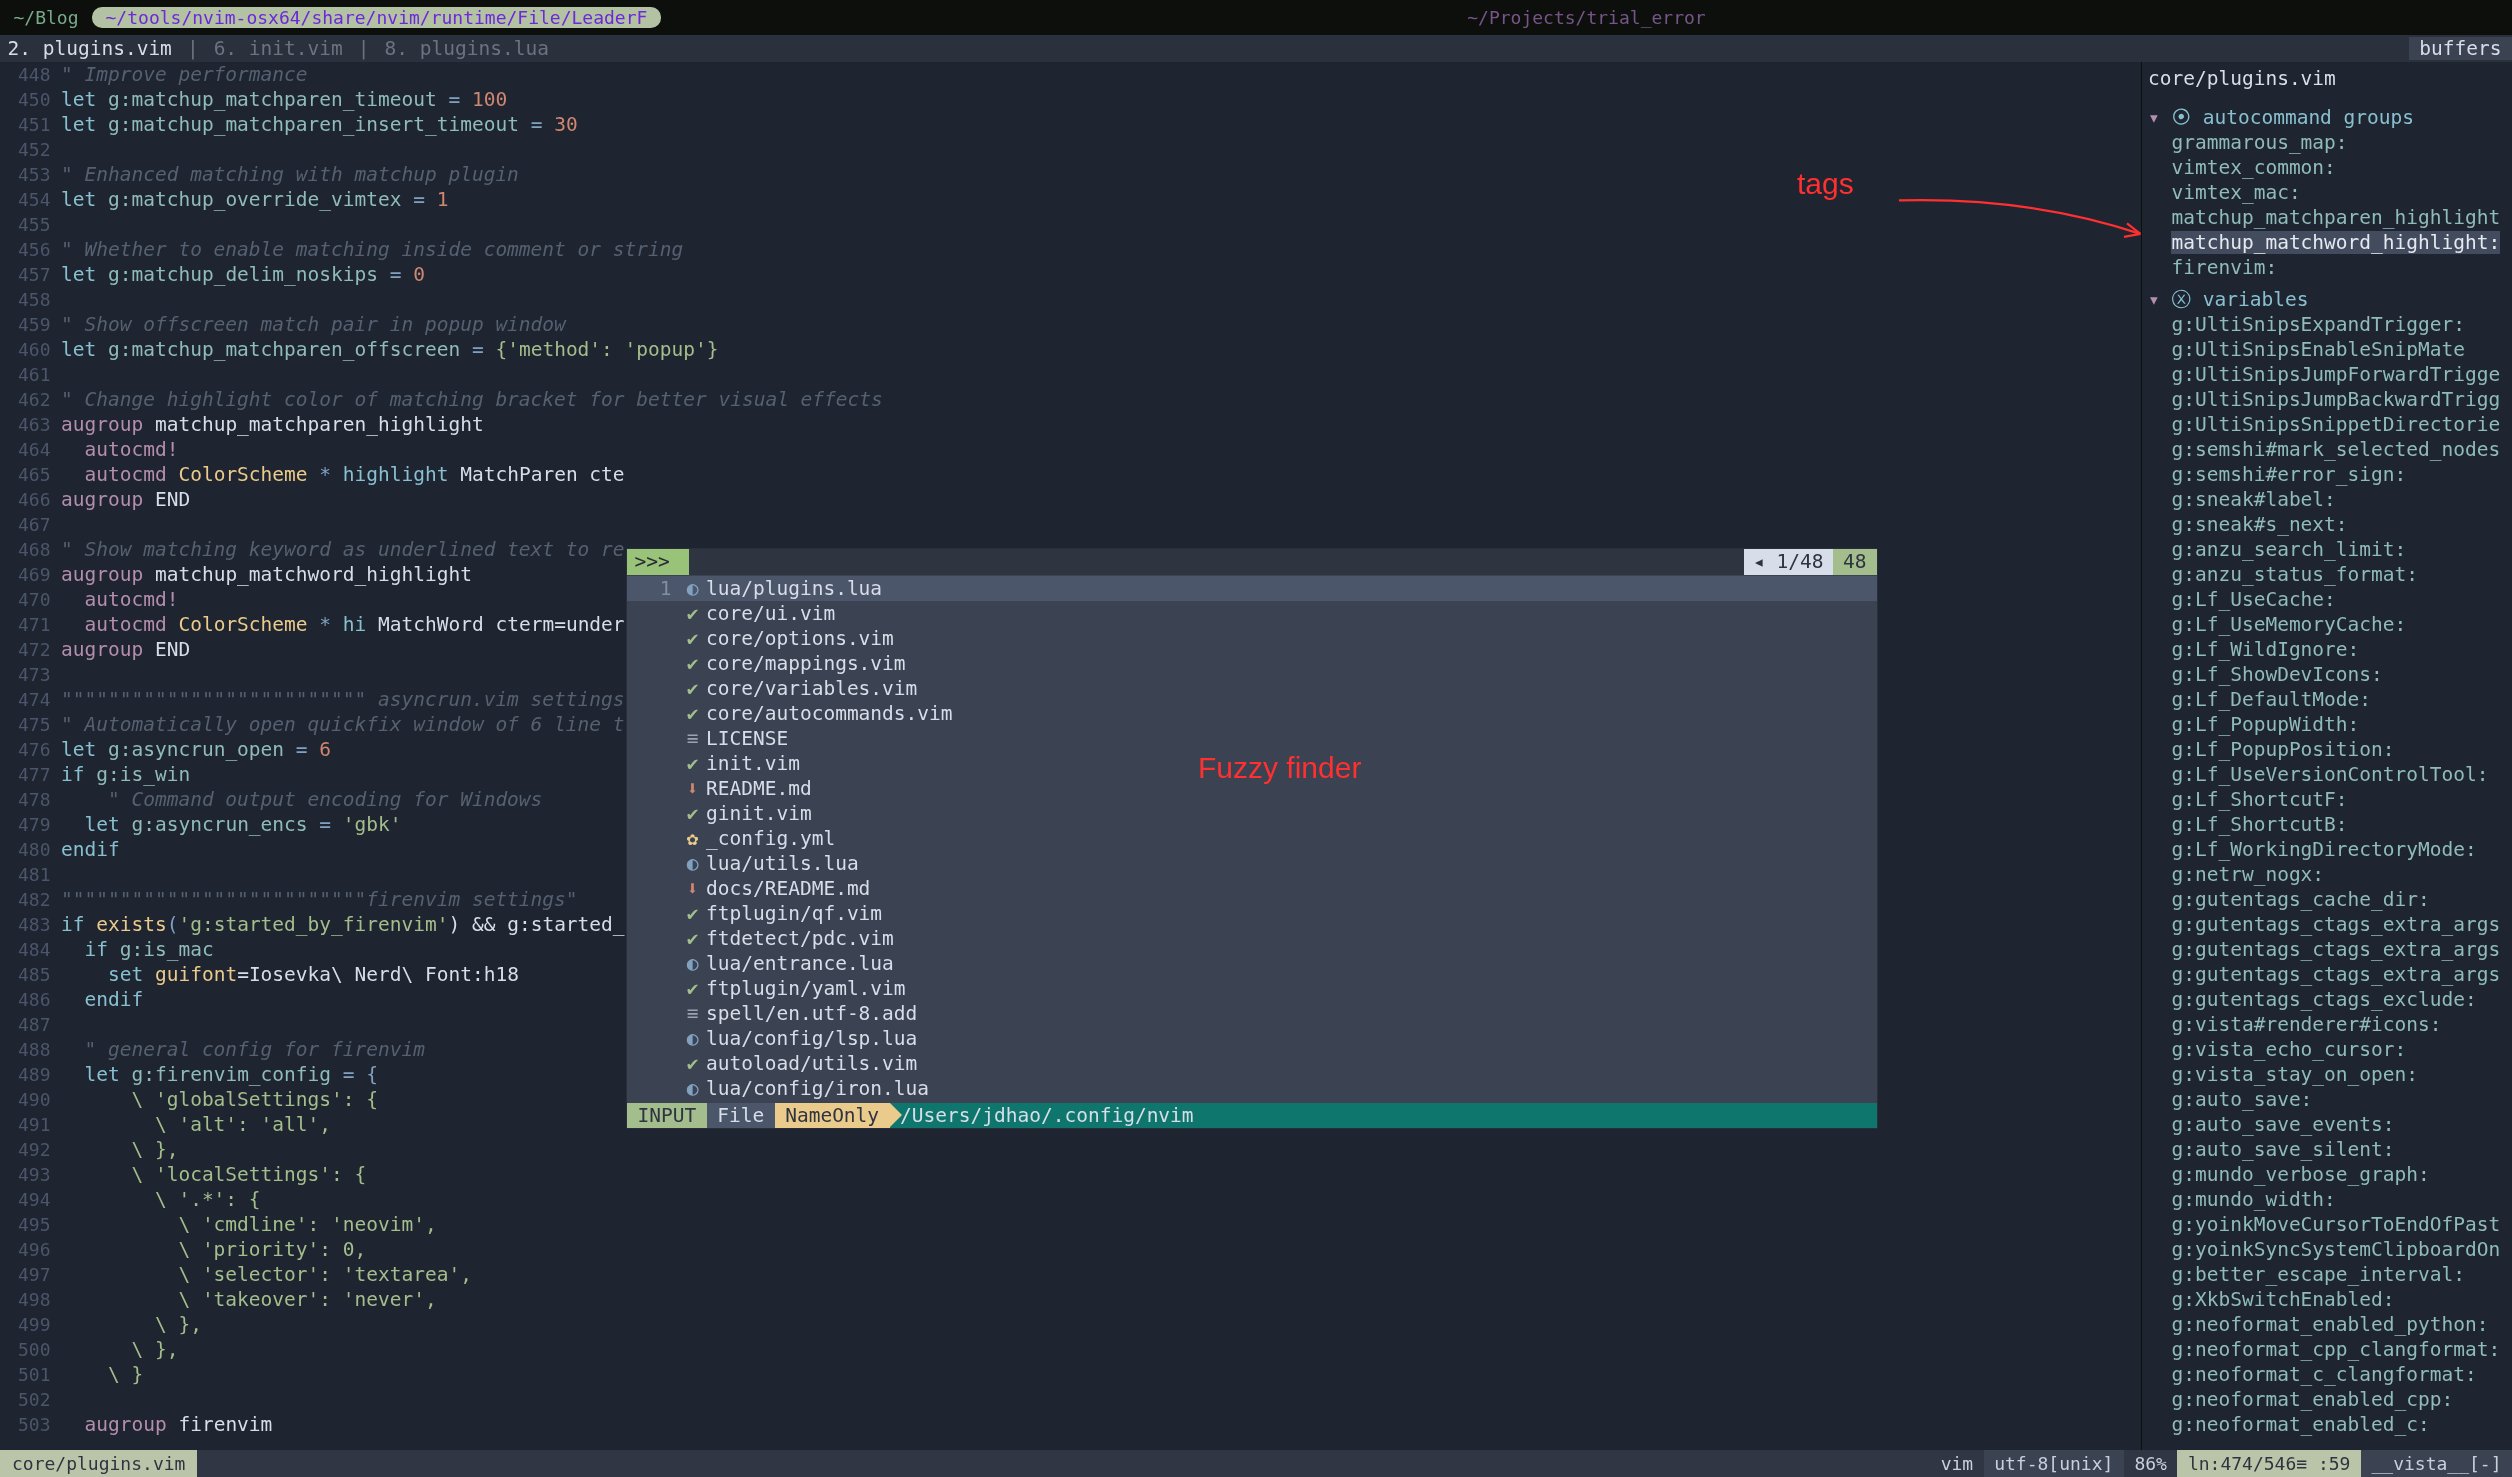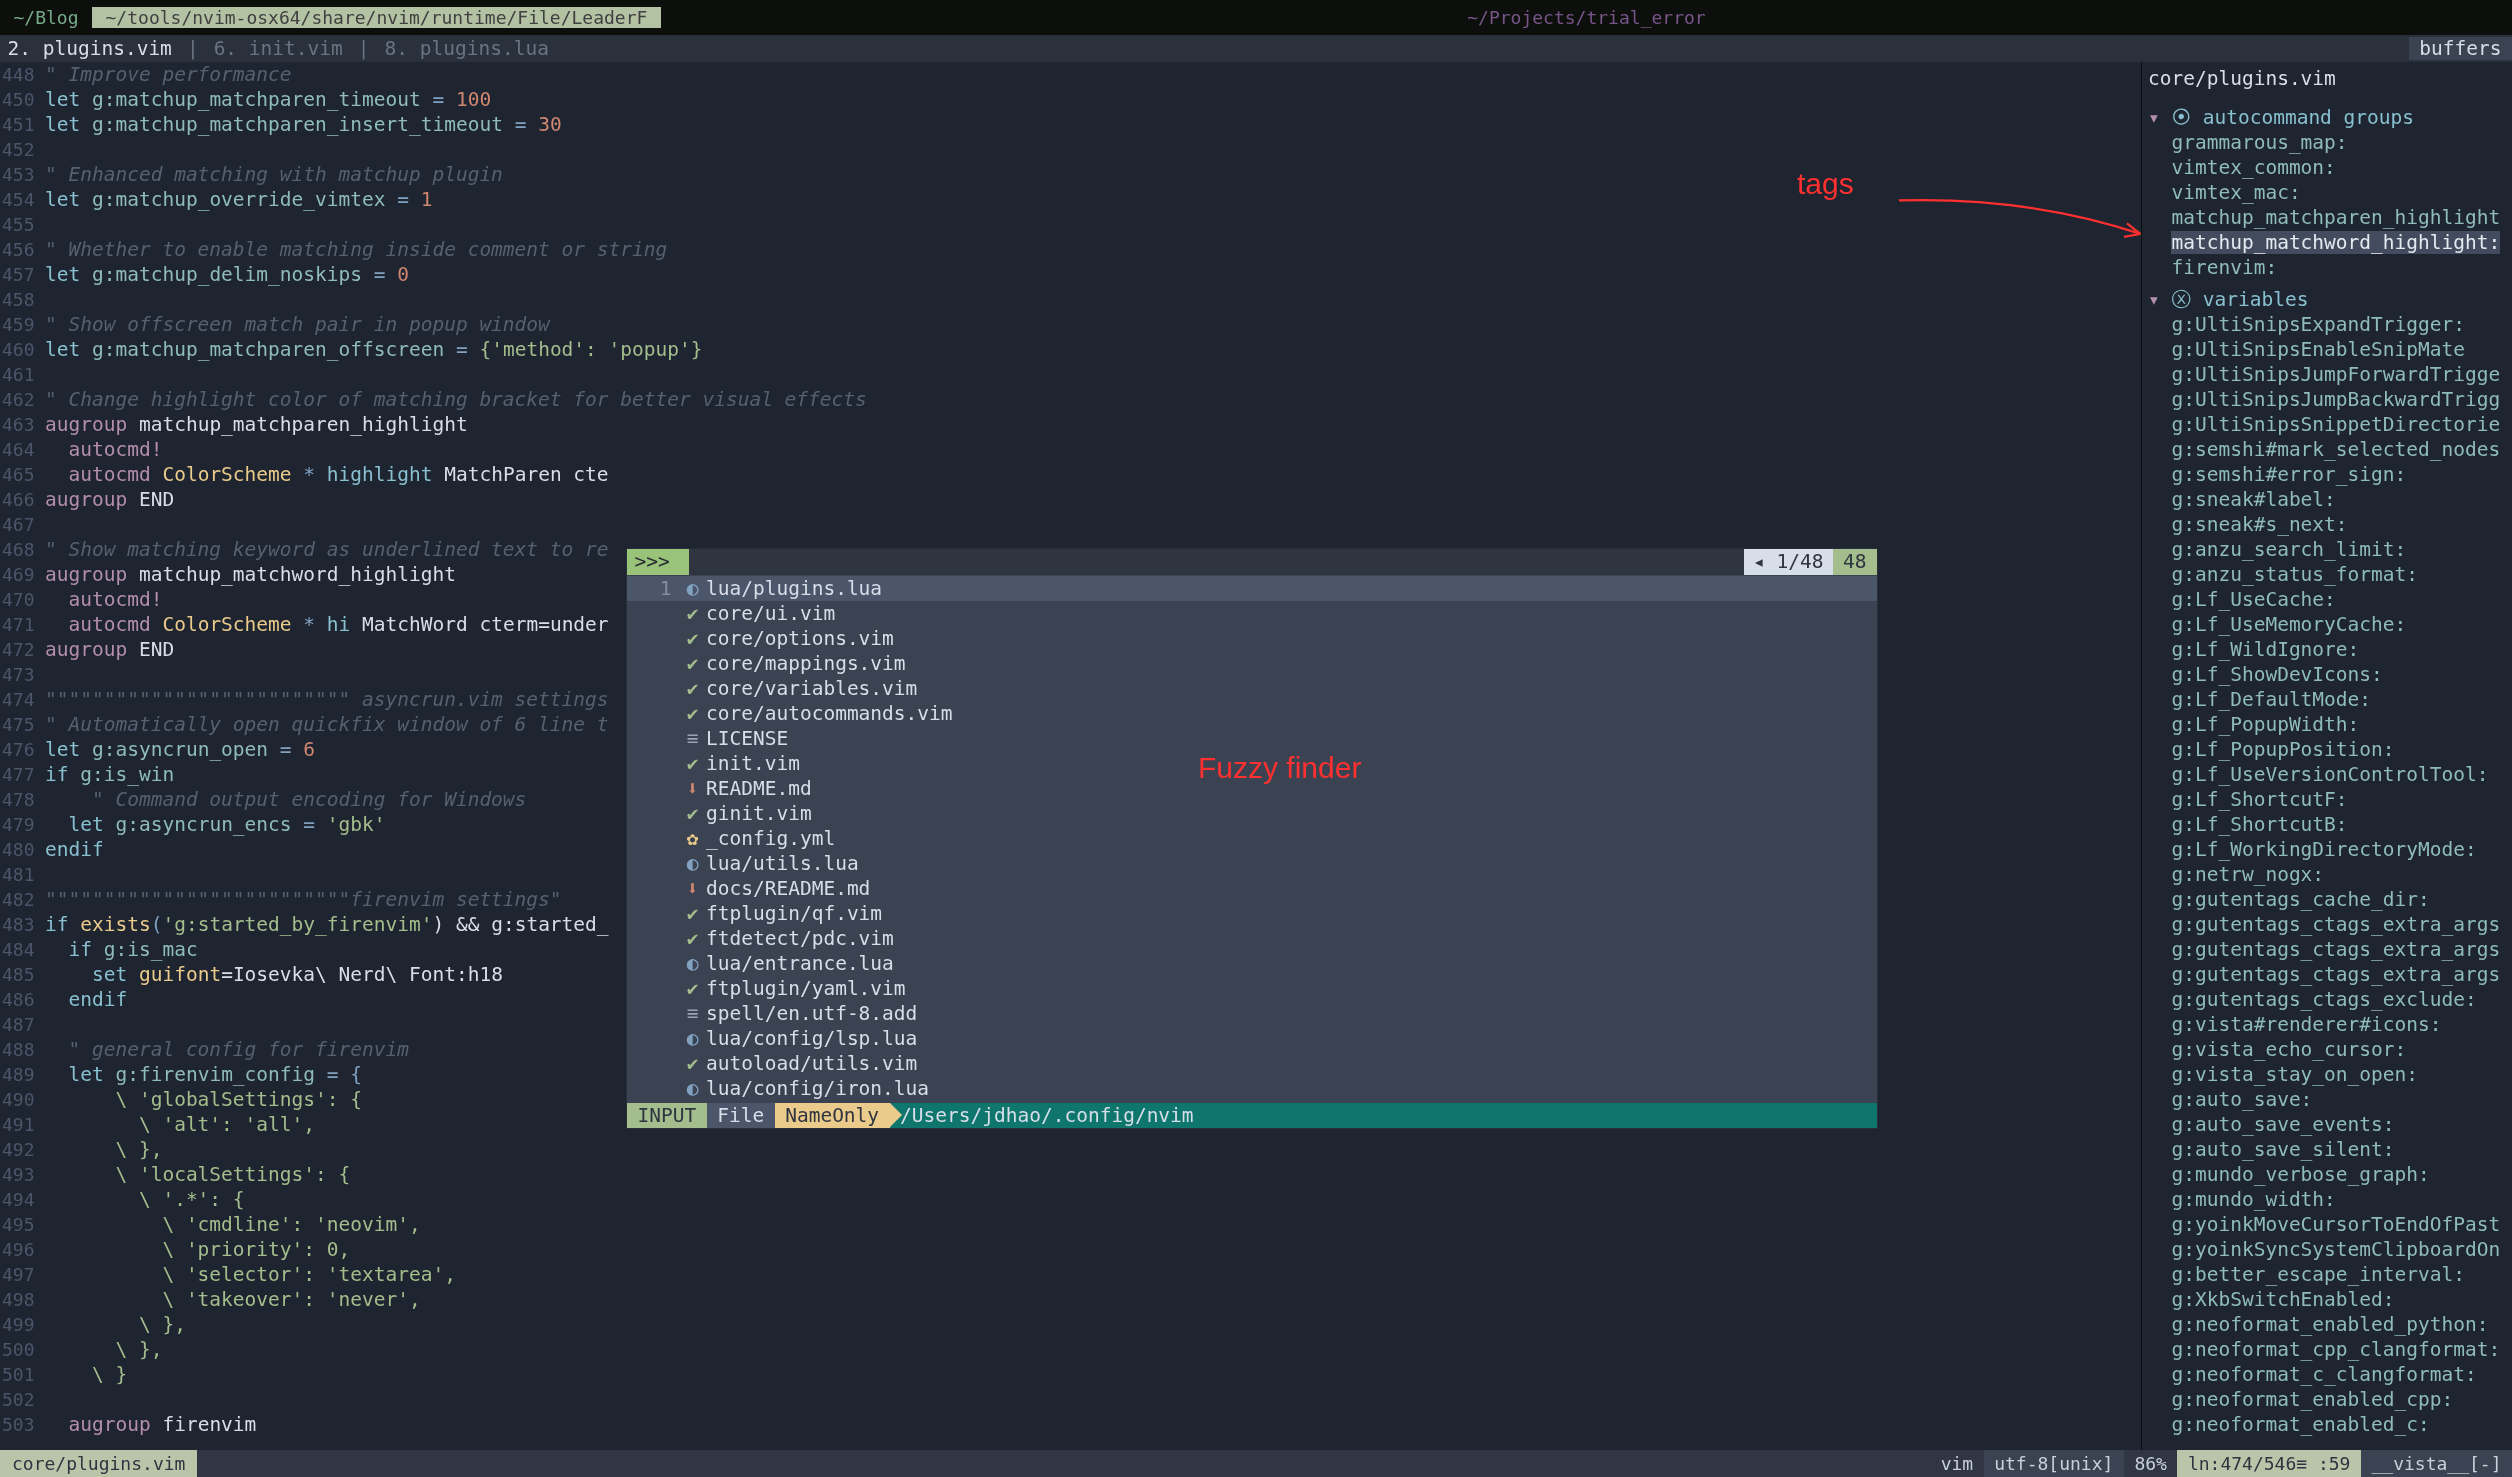--- a/index.html
+++ b/index.html
@@ -1,28 +1,28 @@
 <!DOCTYPE html>
 <html><head>
 <meta charset="utf-8">
 <style>
 * { margin:0; padding:0; box-sizing:border-box; }
 html,body { width:2512px; height:1478px; background:#1e2430; color:#bbb; font-family:"Menlo","Consolas",monospace; font-size:19.5px; overflow:hidden; }
 .tab-bar { display:flex; height:35px; background:#0d0f0d; font-size:18px; align-items:center; }
 .tab-bar .tab { padding:0 13.5px; color:#7a8; }
-.tab-bar .tab.active { background:#b4c2a4; color:#404040; }
+.tab-bar .tab.active { background:#b4c2a4; color:#6d28d9;border-radius:10px; }
 .tab-bar .title { flex:1; text-align:center; color:#758; }
 .buf-bar { display:flex; background:#2a303c; height:27px; align-items:center; font-size:19.5px; }
 .buf-bar .buf { padding:0 7.5px; color:#6b7382; }
 .buf-bar .buf.active { color:#d8dee9; }
 .buf-bar .spacer { flex:1; }
 .buf-bar .right { background:#3b4252; color:#d8dee9; padding:0 10.5px; }
 .main { display:flex; height:calc(100% - 22.5px - 27px - 27px); }
 .editor { width:2141px; position:relative; }
-.gutter-lines { position:absolute; left:0; top:0; width:100%; }
+.gutter-lines { position:absolute; left:16px; top:0; width:100%; }
 .row { display:flex; height:25px; line-height:25px; white-space:pre; }
 .ln { width:45px; text-align:right; color:#4c566a; padding-right:10.5px; font-size:18px;}
 .code { flex:1; font-size:19.5px; }
 .c-comment { color:#556070; font-style:italic; }
 .c-kw { color:#88c0d0; }
 .c-ident { color:#8fbcbb; }
 .c-op { color:#81a1c1; }
 .c-num { color:#d08770; }
 .c-str { color:#a3be8c; }
 .c-aug { color:#b48ead; }

